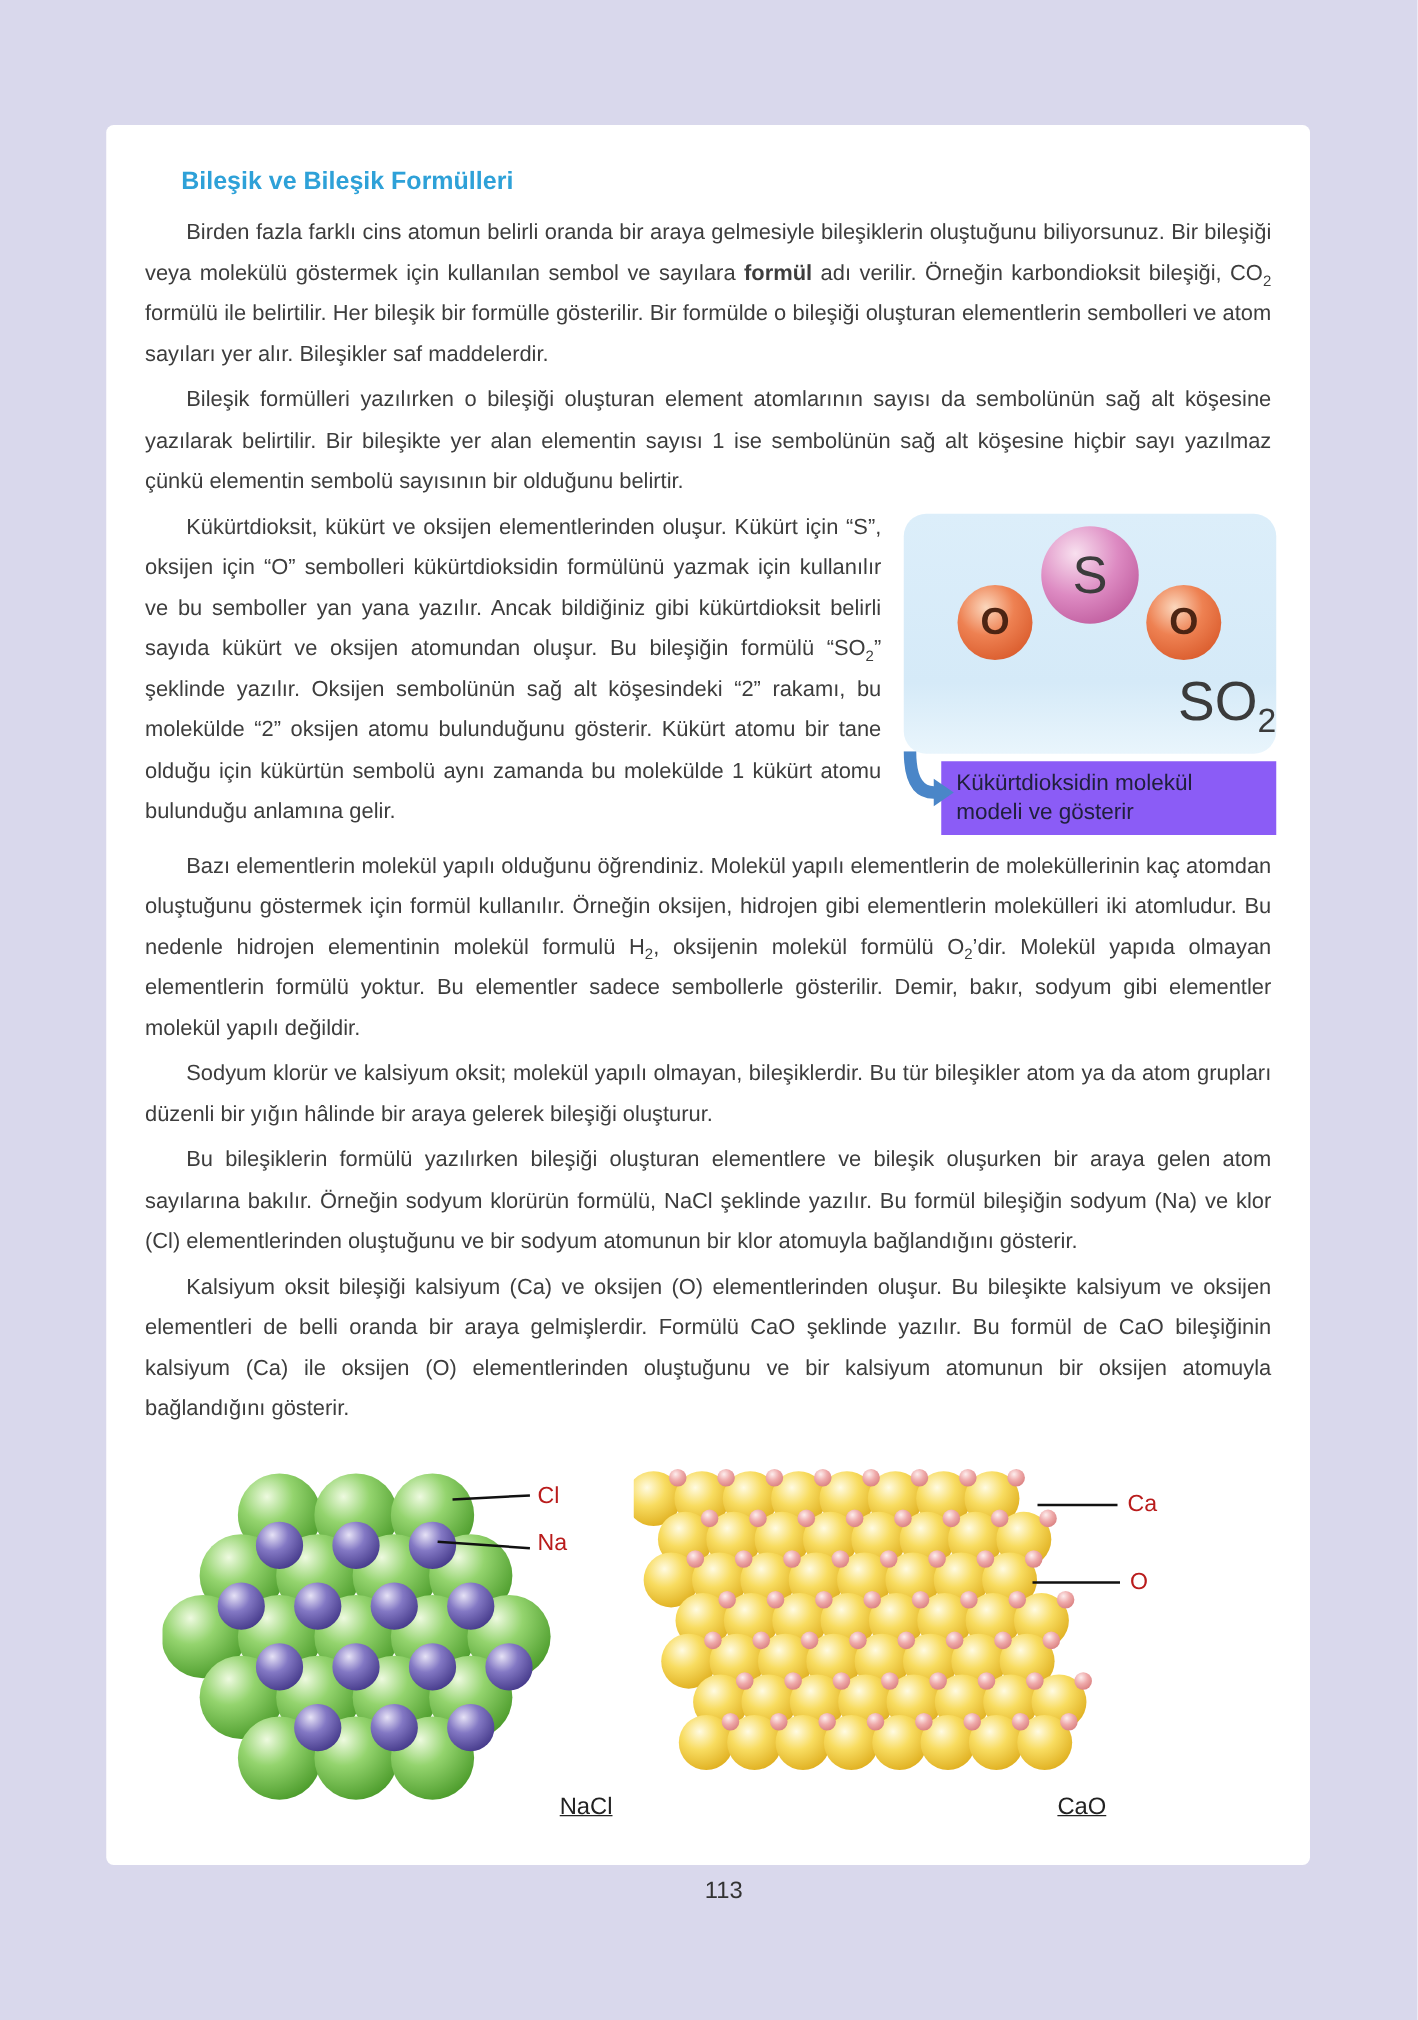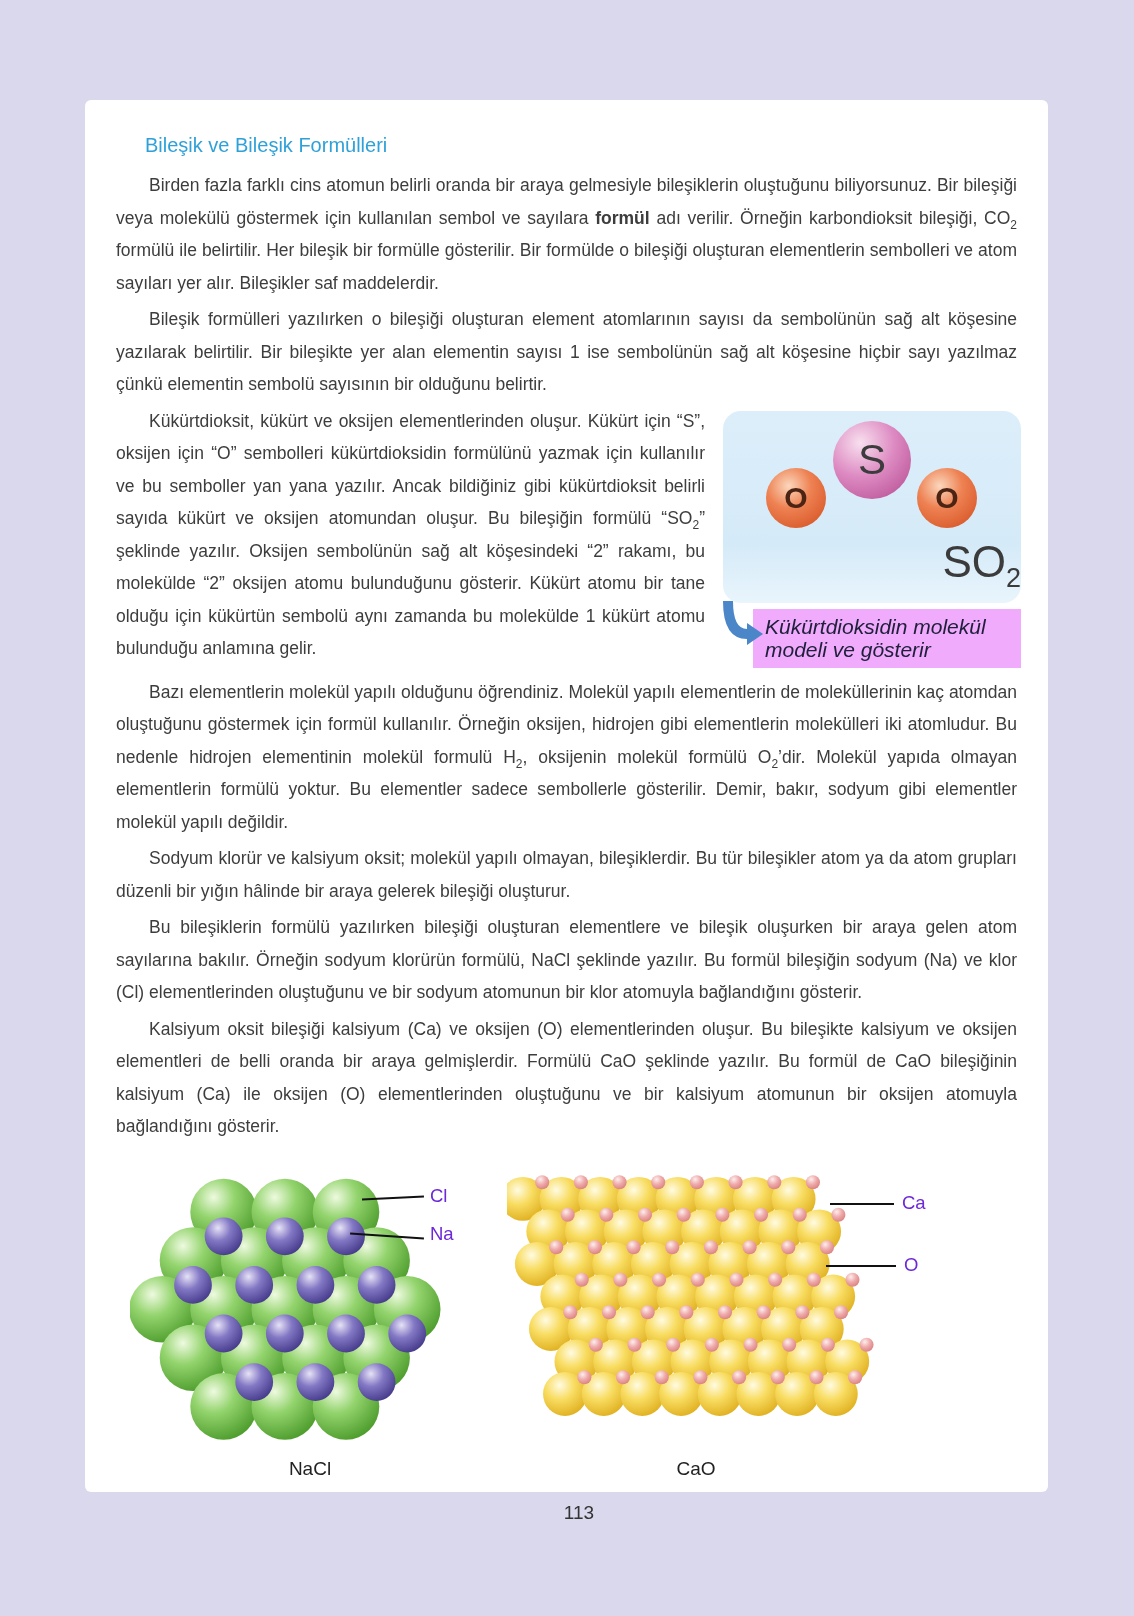--- a/index.html
+++ b/index.html
@@ -1,43 +1,43 @@
 <!DOCTYPE html>
 <html><head>
 <meta charset="utf-8">
 <style>
   html,body{margin:0;padding:0;}
   body{width:1134px;height:1616px;background:#d9d8ec;font-family:"Liberation Sans",sans-serif;position:relative;overflow:hidden;}
   .card{position:absolute;left:85px;top:100px;width:963px;height:1392px;background:#ffffff;border-radius:6px;box-sizing:border-box;padding:34px 27px 0 27px;}
-  h1.heading{margin:0 0 12px 33px;font-size:20px;color:#2ea1d8;font-weight:normal;}
+  h1.heading{margin:0 0 12px 33px;font-size:20px;color:#2ea1d8;font-weight:bold;}
   p.body{margin:4px;font-size:17.5px;line-height:32.5px;color:#3d3d3d;text-align:justify;text-indent:33px;}
   p.body sub{font-size:12px;line-height:0;}
   .clear-right{clear:right;}
 
   
   .so2-wrap{float:right;width:298px;margin:6px 0 8px 18px;}
   .so2-box{width:298px;height:192px;border-radius:18px;background:linear-gradient(180deg,#dceefa 0%,#d5eaf8 70%,#e9f5fc 100%);position:relative;}
   .atom{position:absolute;border-radius:50%;display:flex;align-items:center;justify-content:center;}
   .atom-s{width:78px;height:78px;left:110px;top:10px;background:radial-gradient(circle at 35% 28%,#f8e0ef 0%,#dd8ac2 45%,#b2478d 100%);z-index:1;}
   .atom-s .atom-label{font-size:42px;color:#3c3c3c;}
   .atom-o{width:60px;height:60px;top:57px;background:radial-gradient(circle at 38% 30%,#fbd7bd 0%,#ee8152 40%,#d14b1c 100%);z-index:2;}
   .atom-o-left{left:43px;}
   .atom-o-right{left:194px;}
   .atom-o .atom-label{font-size:30px;color:#4c2413;font-weight:bold;}
   .so2-formula{position:absolute;left:16px;right:0;top:126px;text-align:right;font-size:44px;color:#3b3b3b;}
   .so2-formula sub{font-size:27px;line-height:0;}
   .so2-caption-row{position:relative;margin-top:6px;padding-left:30px;}
   .so2-arrow{position:absolute;left:-2px;top:-8px;}
-  .so2-caption{background:#f0abfc;padding:6px 10px 7px 12px;font-size:21px;line-height:23px;font-style:italic;color:#20203c;}
+  .so2-caption{background:#8b5cf6;padding:6px 10px 7px 12px;font-size:18px;line-height:23px;color:#20203c;}
 
   
   .figures{position:relative;height:336px;margin-top:12px;clear:both;}
-  .crys-label{position:absolute;font-size:18.5px;color:#6d28d9;}
+  .crys-label{position:absolute;font-size:18.5px;color:#b91c1c;}
   .crys-line{position:absolute;height:2.4px;background:#111;}
-  .crys-caption{position:absolute;top:303px;font-size:19px;color:#222;text-align:center;}
+  .crys-caption{position:absolute;top:280px;font-size:19px;color:#222;text-align:right;text-decoration:underline;}
   .nacl-caption{left:18px;width:360px;}
   .cao-caption{left:395px;width:378px;}
   #nacl-svg{position:absolute;left:18px;top:12px;}
   #cao-svg{position:absolute;left:395px;top:14px;}
 
   .page-number{position:absolute;top:1502px;left:12px;width:1134px;text-align:center;font-size:19px;color:#333;}
 </style>
 </head>
 <body>
 

